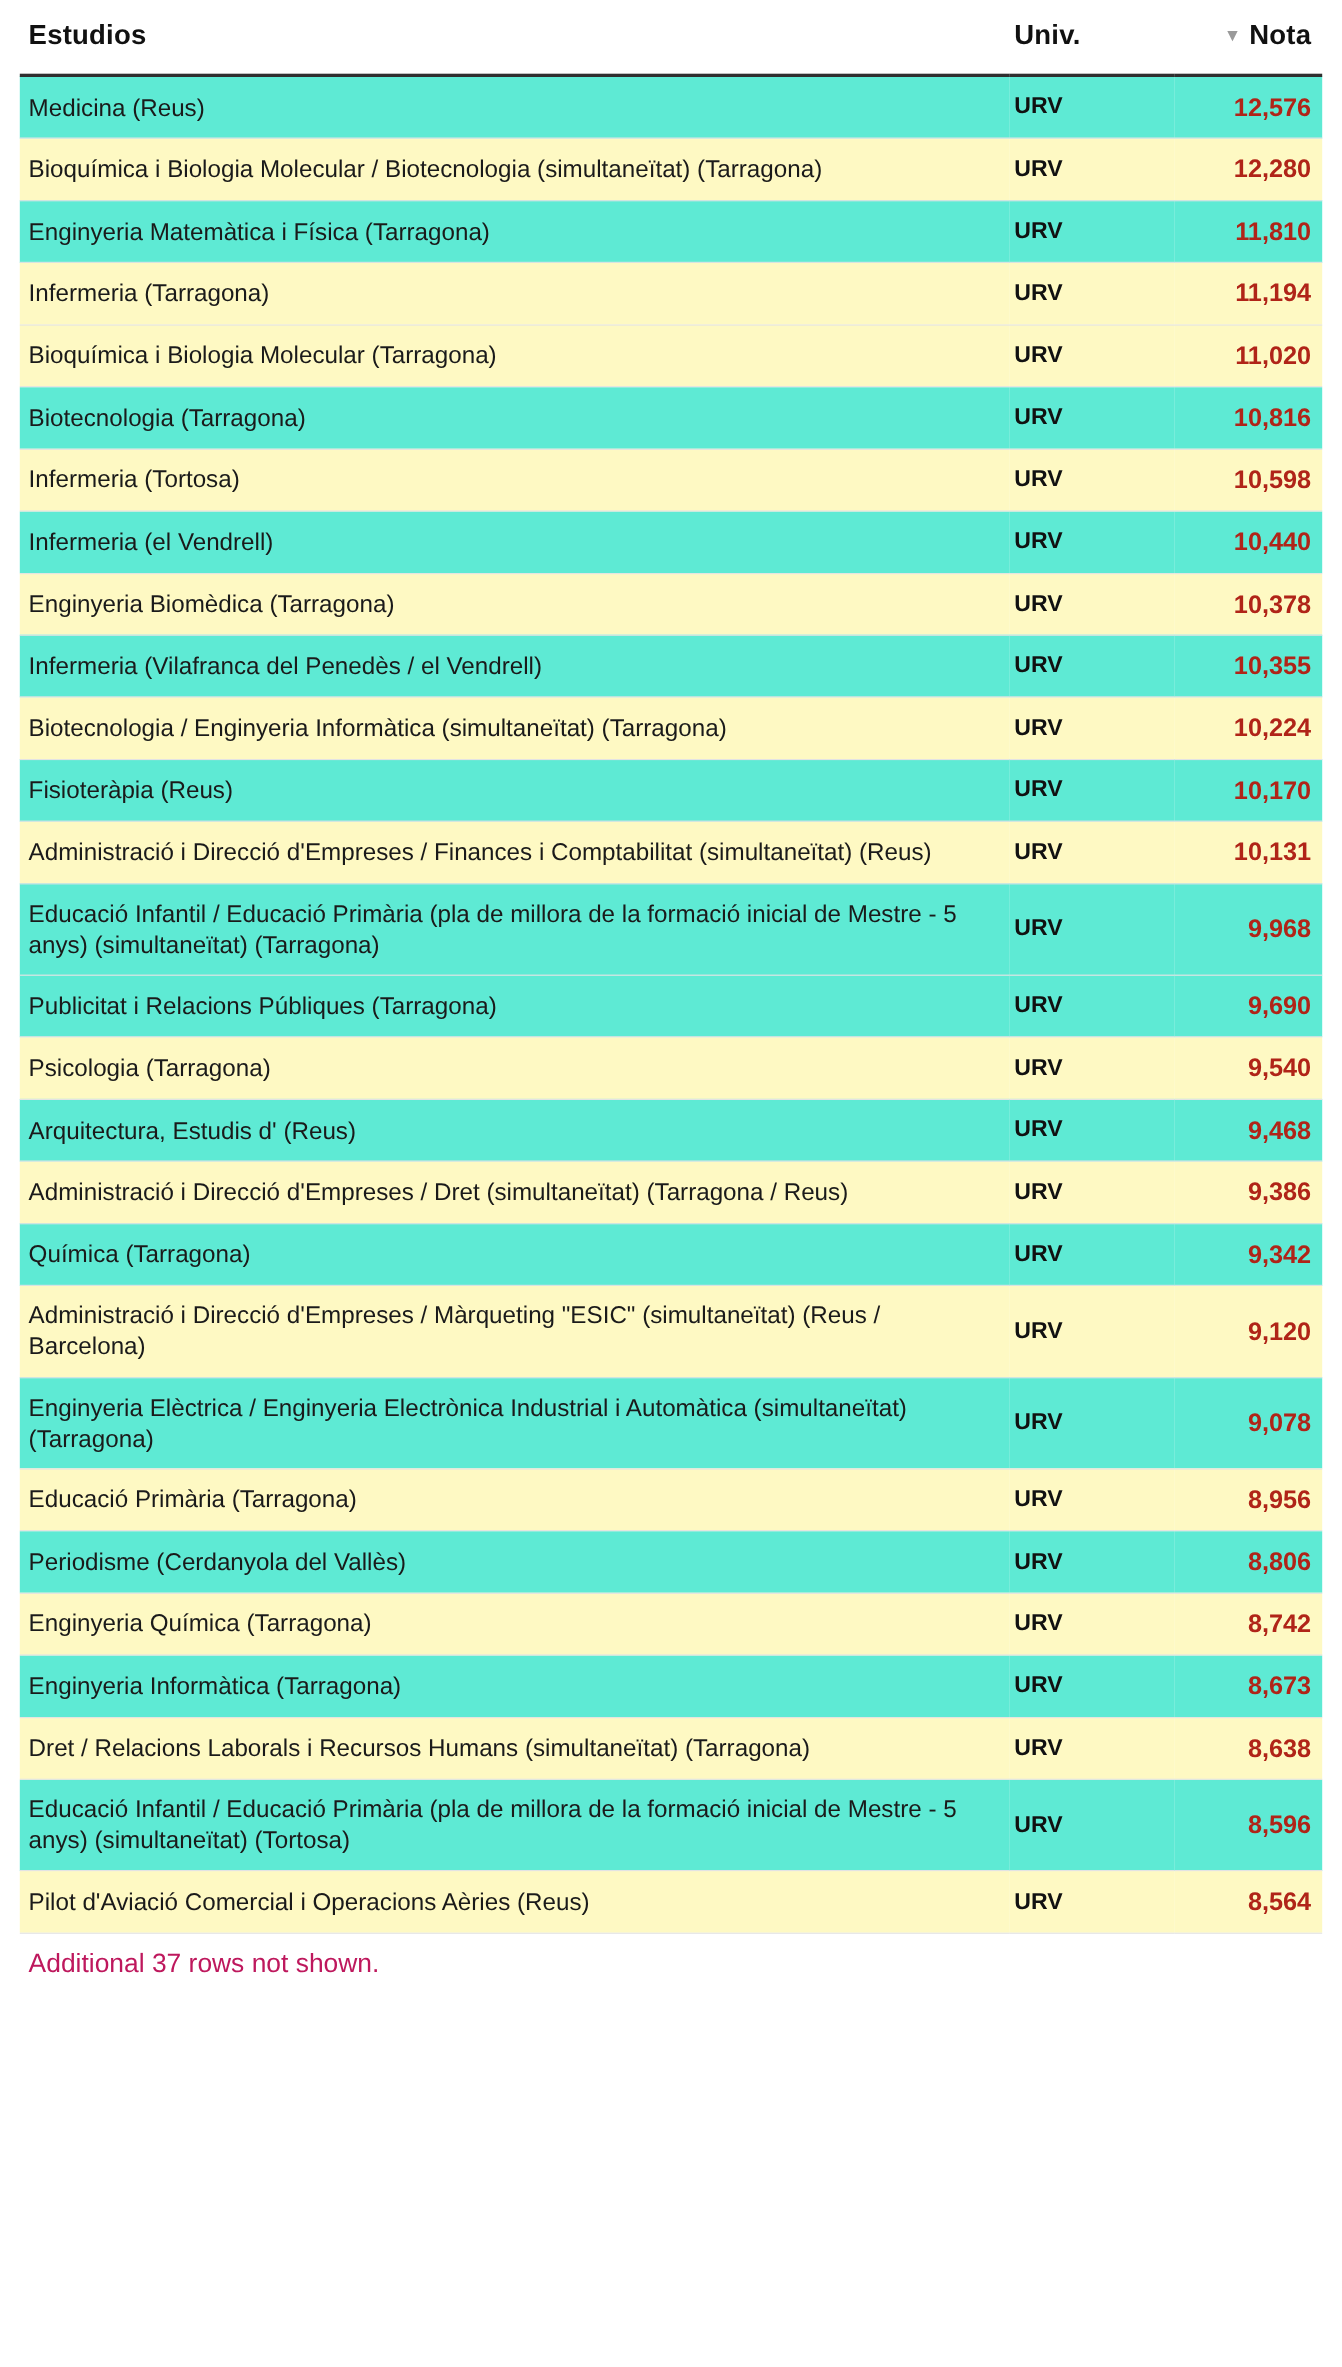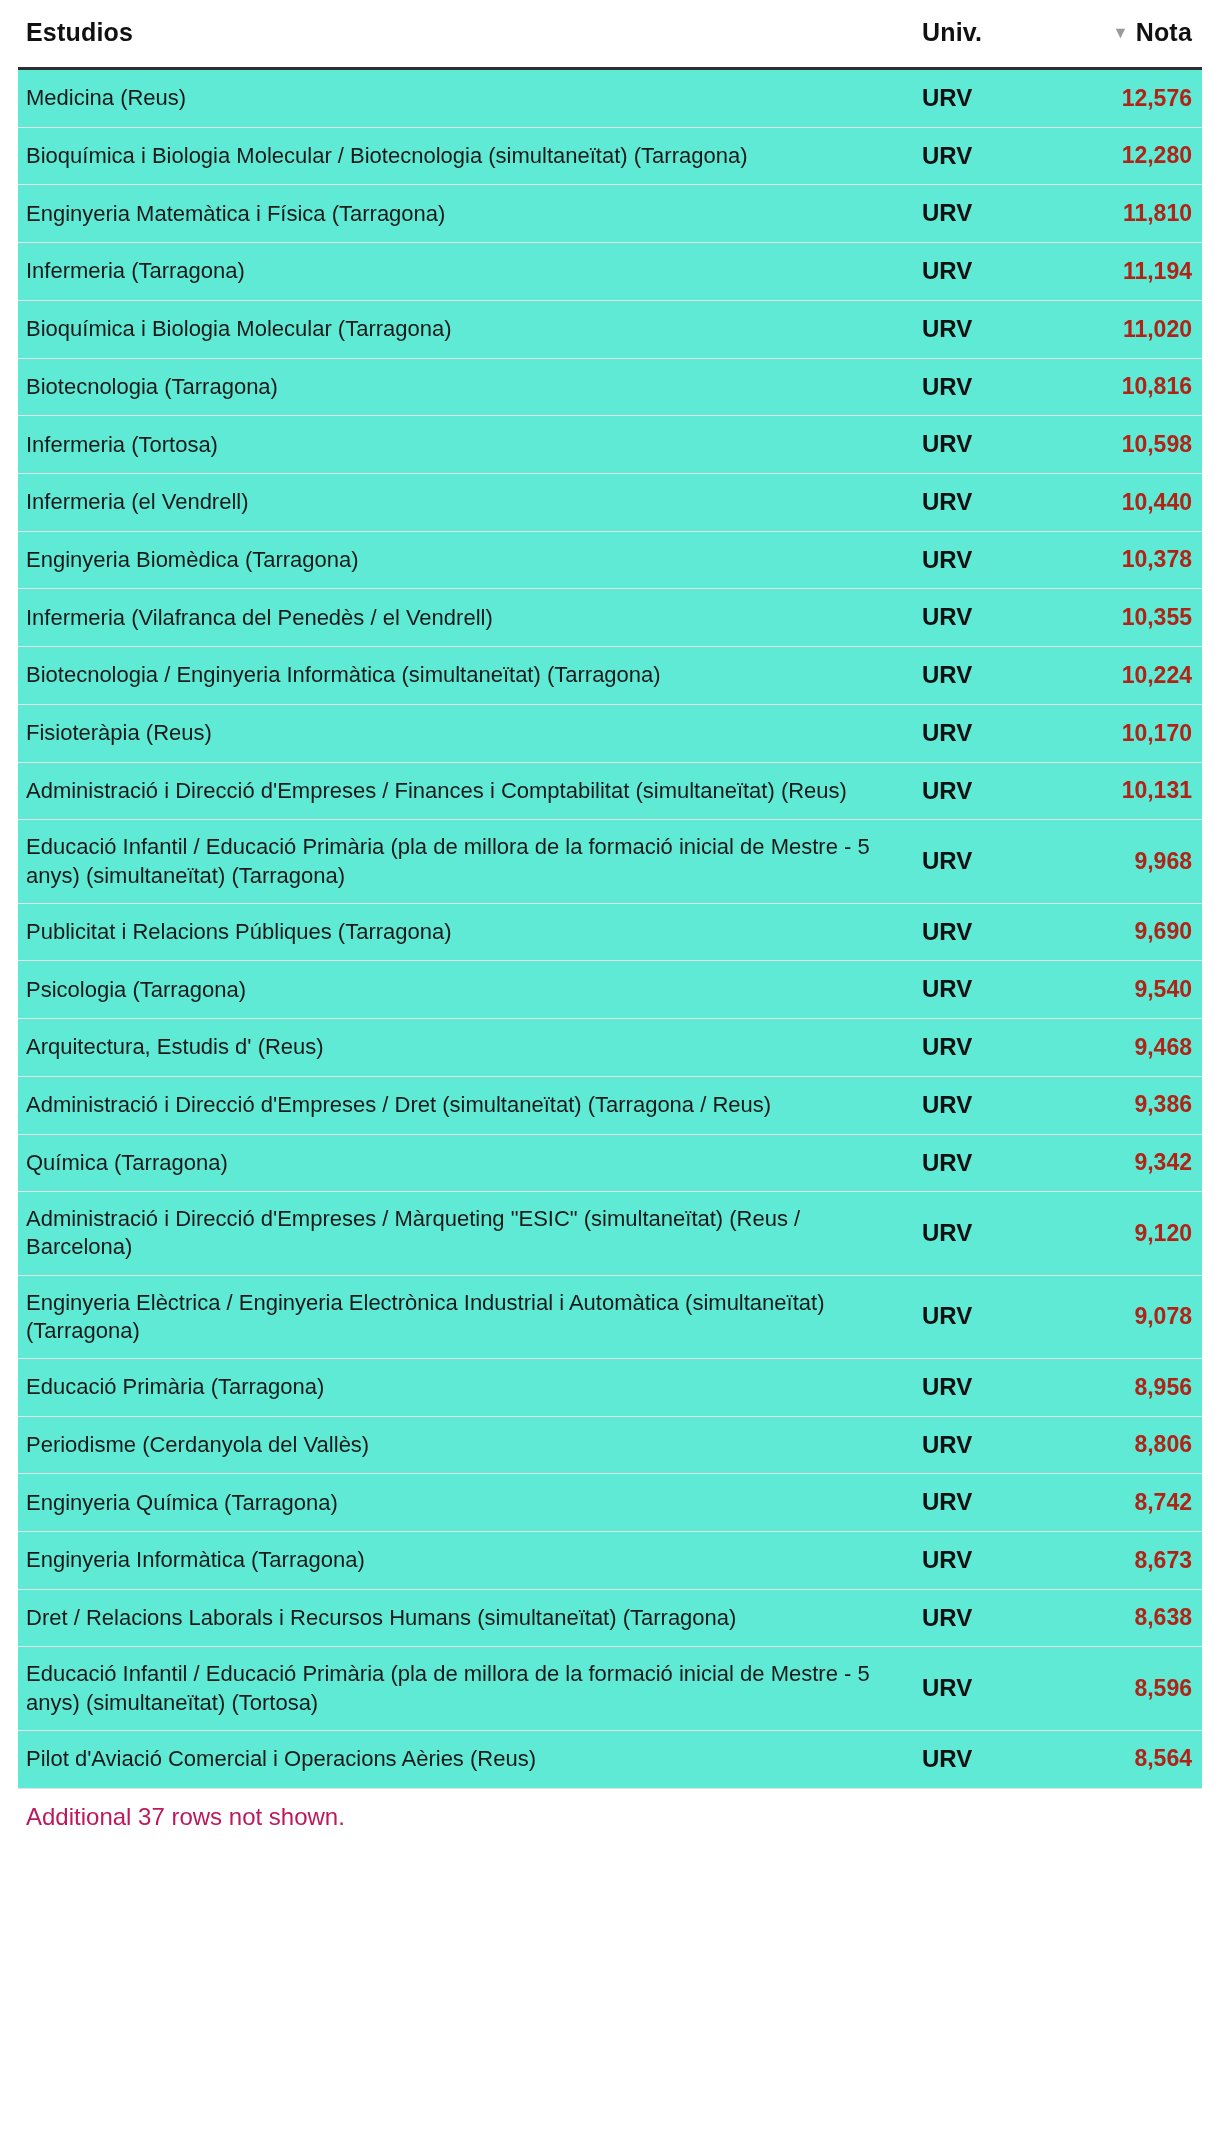--- a/index.html
+++ b/index.html
@@ -51,37 +51,37 @@
     color: #9a9a9a;
     font-size: 16px;
     margin-right: 7px;
     vertical-align: 3px;
   }
 
   tbody tr {
     background: #5eead4;
   }
   tbody tr.alt {
-    background: #5eead4;
+    background: #fef9c3;
   }
   tbody td {
     font-size: 22px;
     line-height: 1.28;
     padding: 13px 8px;
     border-bottom: 1px solid #e3e3e3;
     vertical-align: middle;
     color: #1a1a1a;
   }
   tbody td.estudios {
     padding-left: 8px;
     padding-right: 26px;
   }
   tbody td.univ {
     font-weight: bold;
-    font-size: 24px;
+    font-size: 21px;
     padding-left: 4px;
     white-space: nowrap;
     color: #111111;
   }
   tbody td.nota {
     text-align: right;
     font-weight: bold;
     font-size: 23px;
     color: #b02418;
     padding-right: 10px;

